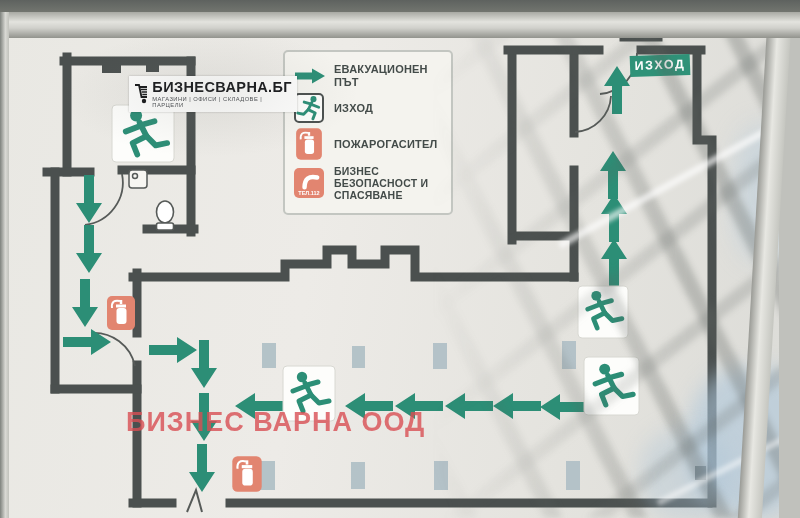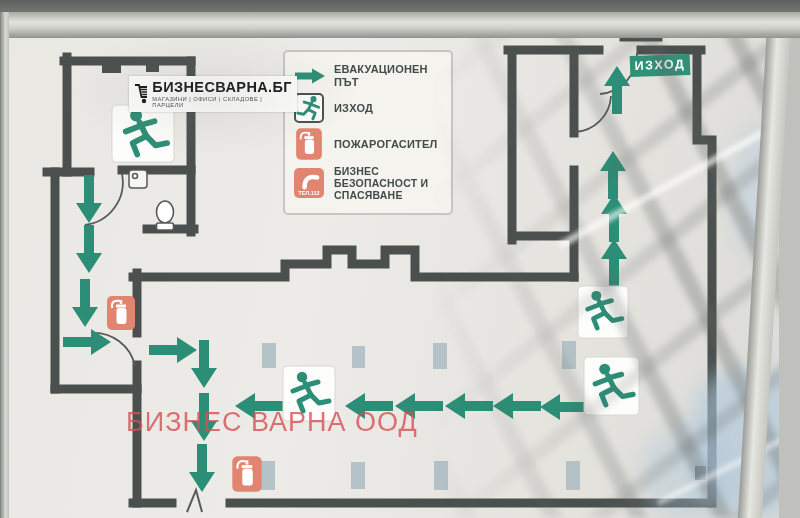--- a/index.html
+++ b/index.html
@@ -19,21 +19,21 @@
   .legend-label.small{font-size:10.5px;width:110px;}
 
   
   .logo{left:129px;top:76px;width:168px;height:36px;background:#fdfdfc;display:flex;
     align-items:center;gap:5px;padding:2px 5px;box-sizing:border-box;box-shadow:0 0 2px rgba(0,0,0,.25);}
   .logo-text{display:flex;flex-direction:column;line-height:1;}
   .logo-title{font-size:14.5px;font-weight:800;color:#17181b;letter-spacing:.4px;}
   .logo-tagline{font-size:5.8px;color:#4c4f53;letter-spacing:.45px;margin-top:2.5px;}
 
   
-  .watermark{left:126px;top:407px;font-size:27px;font-weight:400;color:#d94f54;opacity:.8;
+  .watermark{left:126px;top:407px;font-size:27px;font-weight:700;color:#d94f54;opacity:.8;
     letter-spacing:1px;white-space:nowrap;}
 
   
   .exit-label{left:630px;top:55px;width:60px;height:21px;background:#2f9278;color:#fff;
     font-size:12.5px;font-weight:bold;text-align:center;line-height:21px;letter-spacing:1.5px;
     transform:rotate(-2deg);}
 
   
   .refl{position:absolute;pointer-events:none;}
   .refl-lattice{left:430px;top:0;width:370px;height:518px;z-index:5;

